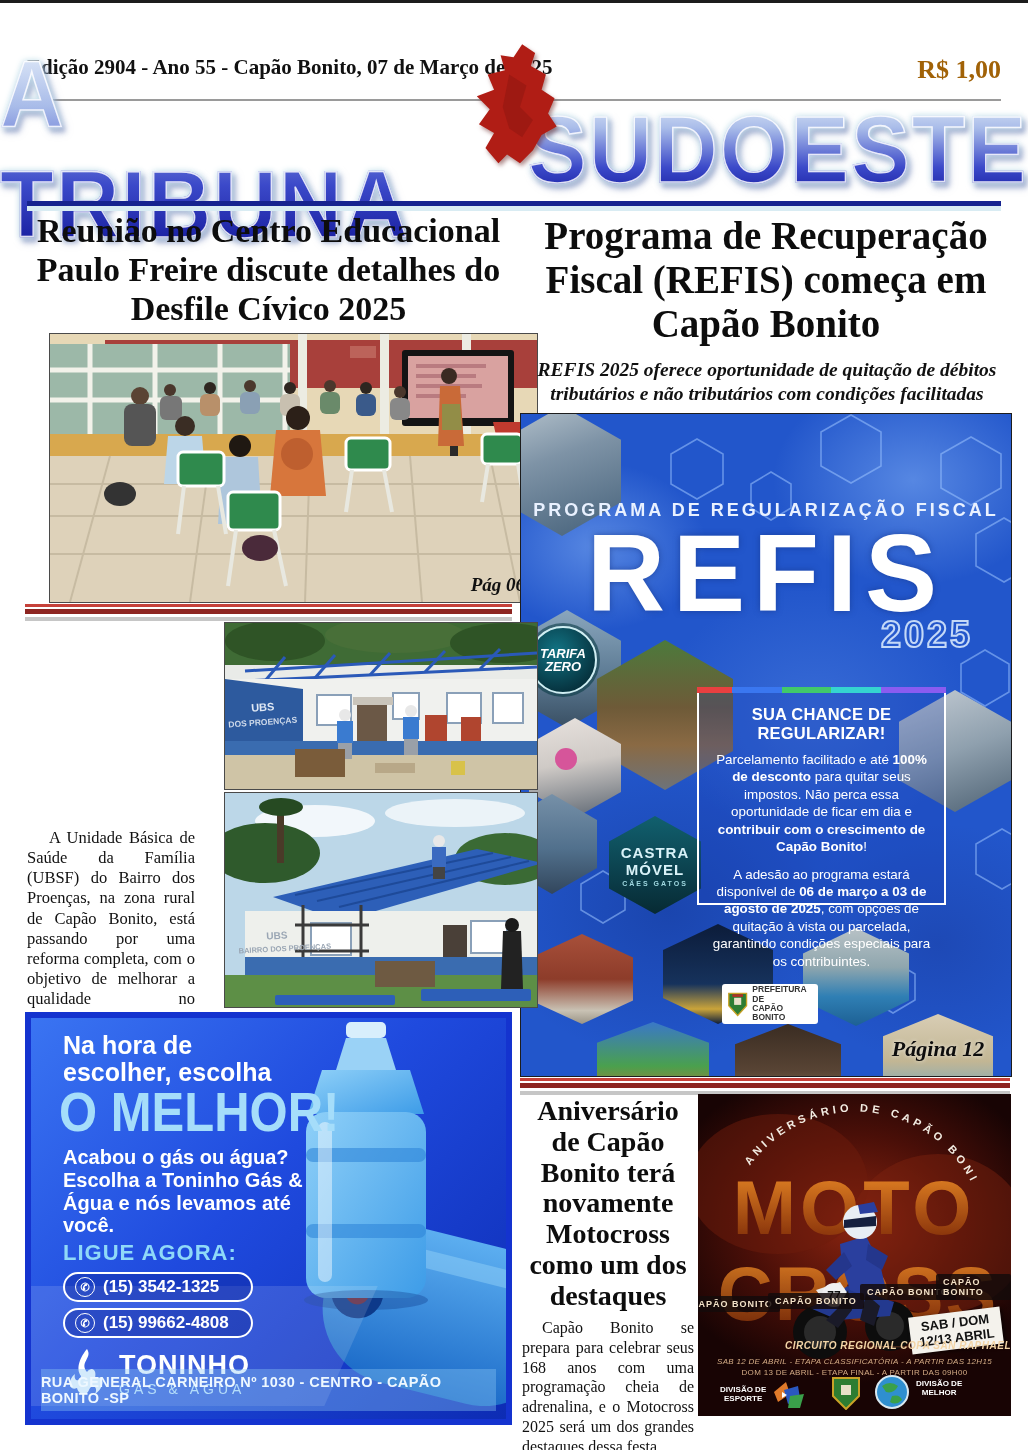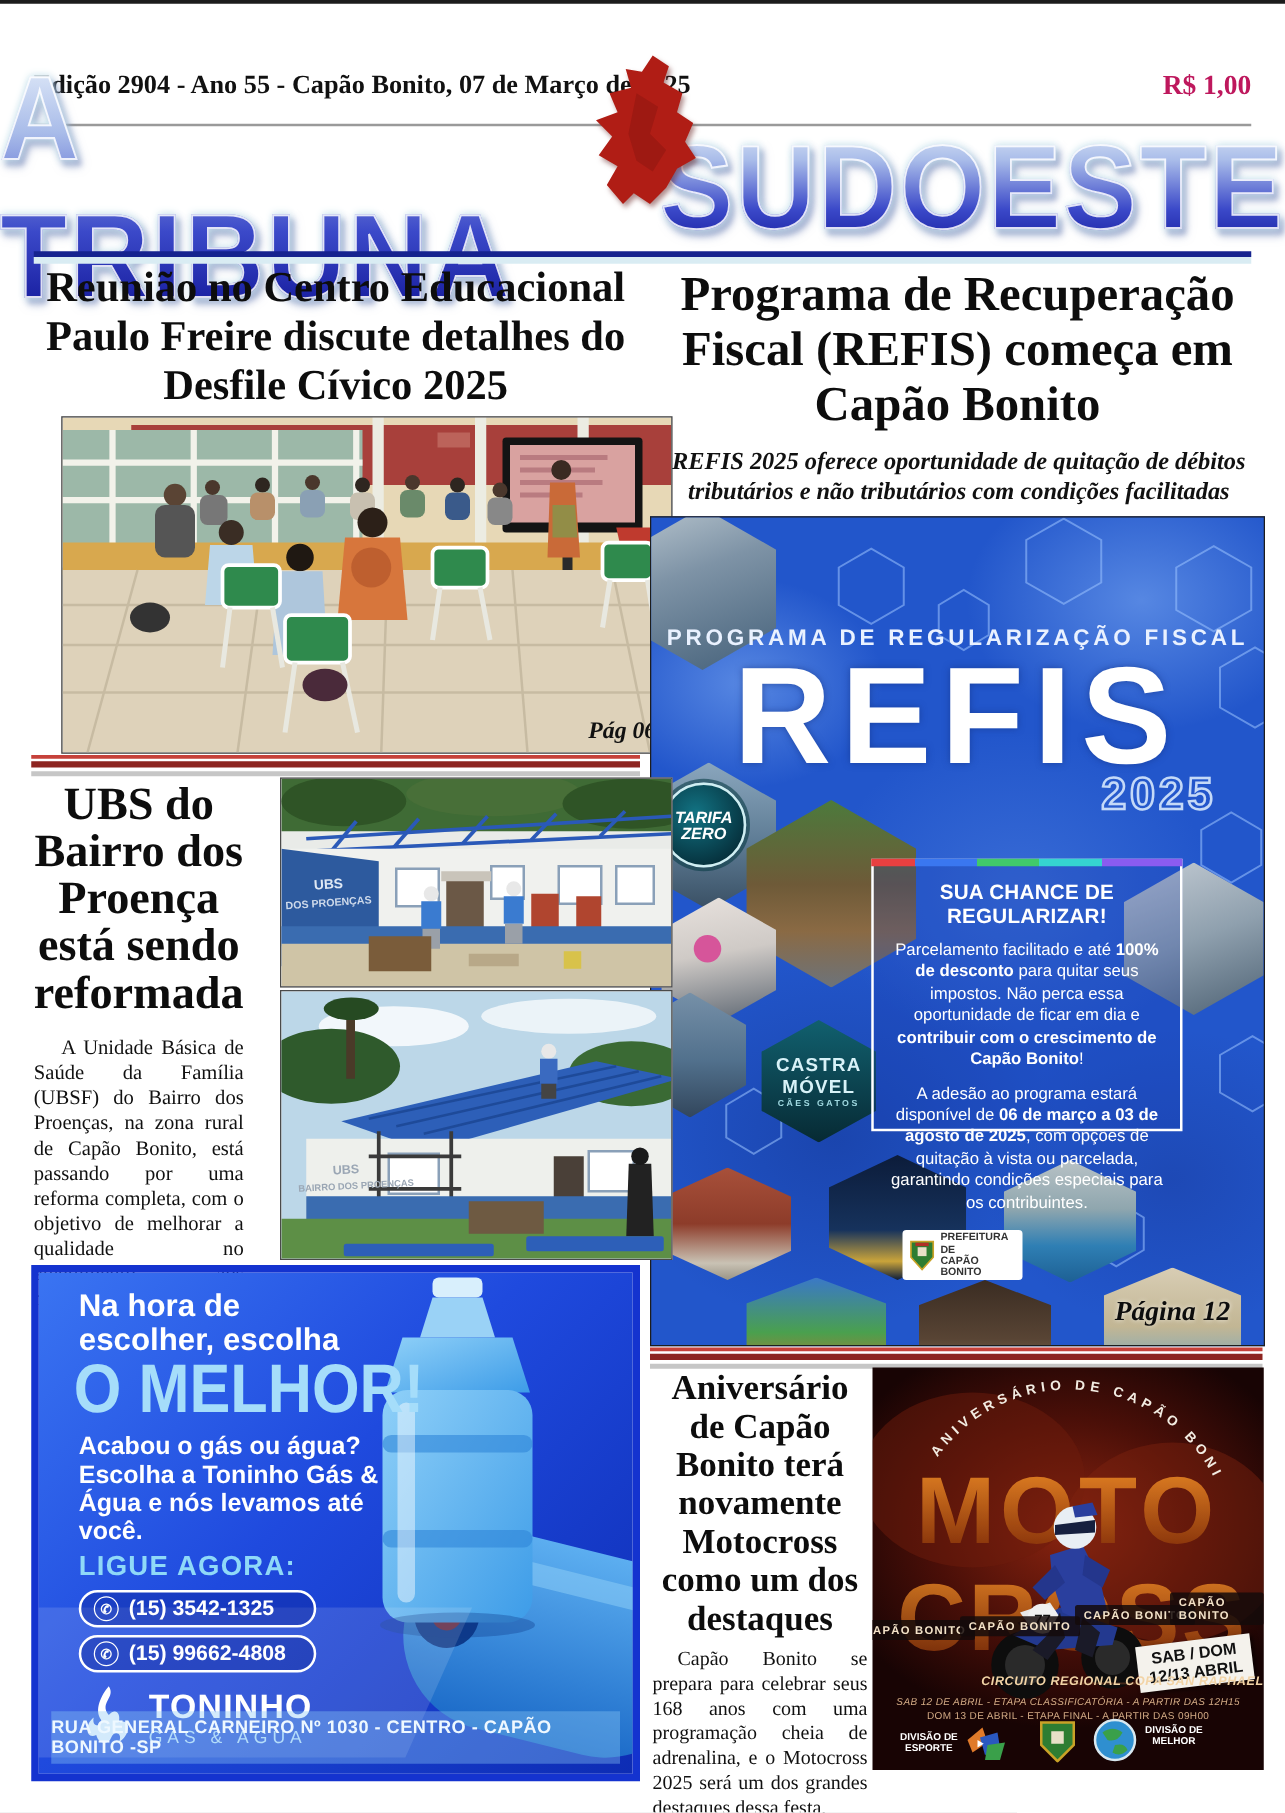--- a/index.html
+++ b/index.html
@@ -4,21 +4,21 @@
 <style>
   html,body{margin:0;padding:0;background:#e9e9e9;}
   .page{position:relative;width:1028px;height:1450px;margin:0 auto;background:#ffffff;
         font-family:"Liberation Serif",serif;overflow:hidden;}
   .page-top-edge{position:absolute;top:0;left:0;right:0;height:3px;background:#1c1c1c;}
 
   
   .header-row{position:absolute;top:55px;left:27px;right:27px;display:flex;
               justify-content:space-between;align-items:flex-start;}
   .edition{font-size:21px;font-weight:bold;color:#111;}
-  .price{font-size:22px;font-weight:bold;color:#be185d;}
+  .price{font-size:26px;font-weight:bold;color:#a16207;}
   .header-rule{position:absolute;top:99px;left:27px;right:27px;height:0;
                border-top:2px solid #9a9a9a;}
 
   
   .masthead{position:absolute;top:100px;left:0;width:1028px;height:100px;
             display:flex;justify-content:center;gap:118px;align-items:center;}
   .masthead .mh{font-family:"Liberation Sans",sans-serif;font-weight:bold;
       font-size:88px;letter-spacing:2px;transform:scaleY(1.08);
       background:linear-gradient(180deg,#eaf2fb 0%,#a9bce9 30%,#3b49c9 66%,#0e1294 100%);
       -webkit-background-clip:text;background-clip:text;color:transparent;
@@ -339,21 +339,20 @@
 
     <div class="pagina12">Página 12</div>
   </div>
 
   <div class="sep" style="top:1078px;left:520px;width:490px;">
     <i class="a"></i>
       <i class="b"></i>
       <i class="c"></i>
   </div>
 
-  <div class="ubs-hl">UBS do Bairro dos Proença está sendo reformada</div>
   <div class="ubs-body">
     <span class="indent"></span><span>A Unidade Básica de Saúde da Família (UBSF) do Bairro dos Proenças, na zona rural de Capão Bonito, está passando por uma reforma completa, com o objetivo de melhorar a qualidade no atendimento aos moradores.</span>
     <span class="inline-ref">Pág 07</span>
   </div>
 
   <div class="photo-frame" style="top:622px;left:200px;width:312px;height:166px;">
     <svg width="312" height="166" viewBox="0 0 312 166">
       <rect width="312" height="166" fill="#e9ebe8"></rect>
       <rect x="0" y="0" width="312" height="42" fill="#3f6b35"></rect>
       <ellipse cx="50" cy="18" rx="50" ry="20" fill="#2f5426"></ellipse>

